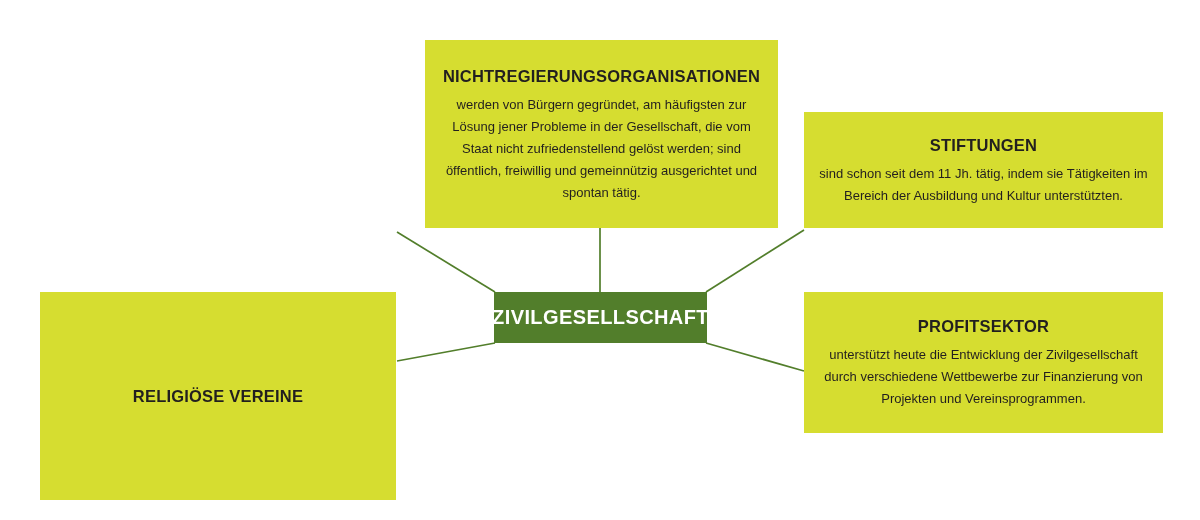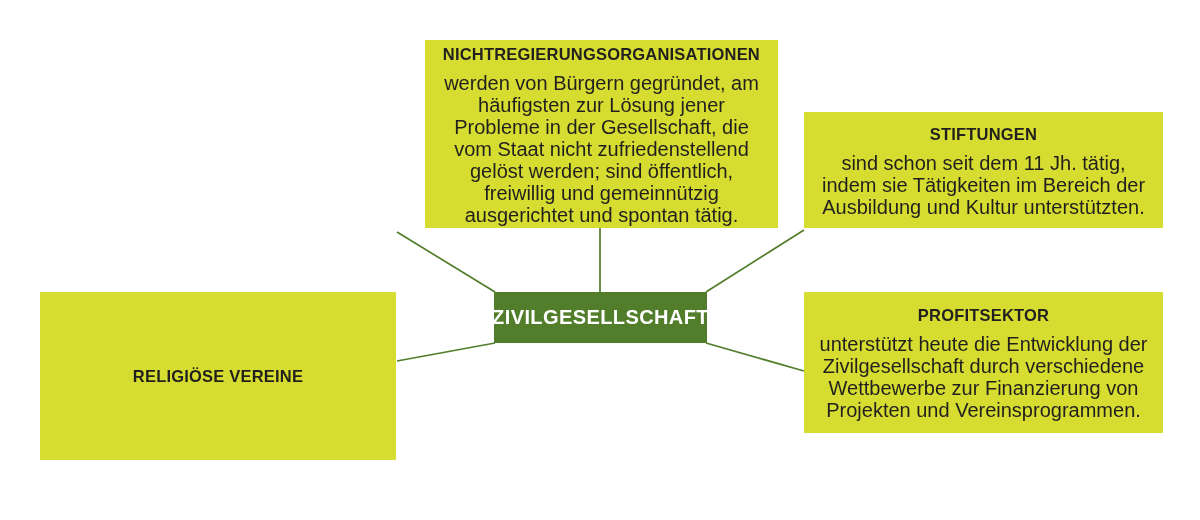--- a/index.html
+++ b/index.html
@@ -38,28 +38,28 @@
     box-sizing: border-box;
     padding: 20px 14px;
   }
   .node-title {
     font-weight: 700;
     font-size: 16.5px;
     line-height: 22px;
     letter-spacing: 0.2px;
   }
   .node-body {
-    font-size: 20px;
+    font-size: 13px;
     line-height: 22px;
     margin-top: 7px;
   }
   .node-gewerkschaften  { left: 40px;  top: 136px; width: 358px; height: 95px;  }
-  .node-ngo             { left: 425px; top: 40px;  width: 353px; height: 188px; padding: 6px 18px; align-items: flex-end; }
+  .node-ngo             { left: 425px; top: 40px;  width: 353px; height: 188px; padding: 6px 18px; }
   .node-stiftungen      { left: 804px; top: 112px; width: 359px; height: 116px; }
-  .node-religioese      { left: 40px;  top: 292px; width: 356px; height: 168px; }
+  .node-religioese      { left: 40px;  top: 292px; width: 356px; height: 208px; }
   .node-profitsektor    { left: 804px; top: 292px; width: 359px; height: 141px; }
   .center-node {
     position: absolute;
     left: 494px;
     top: 292px;
     width: 213px;
     height: 51px;
     background: #527e2b;
     display: flex;
     justify-content: center;

